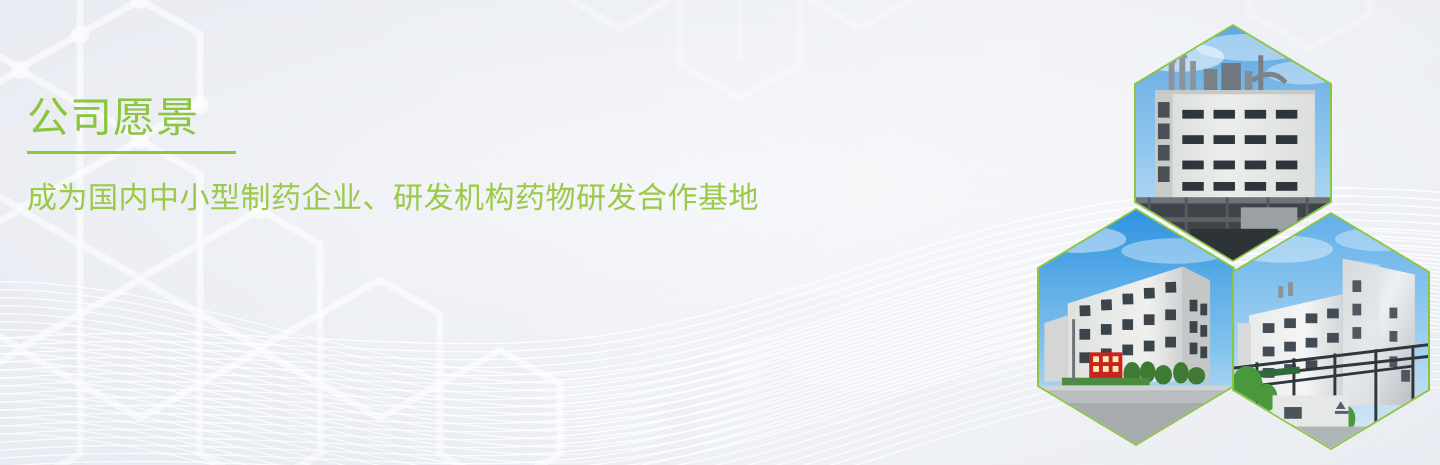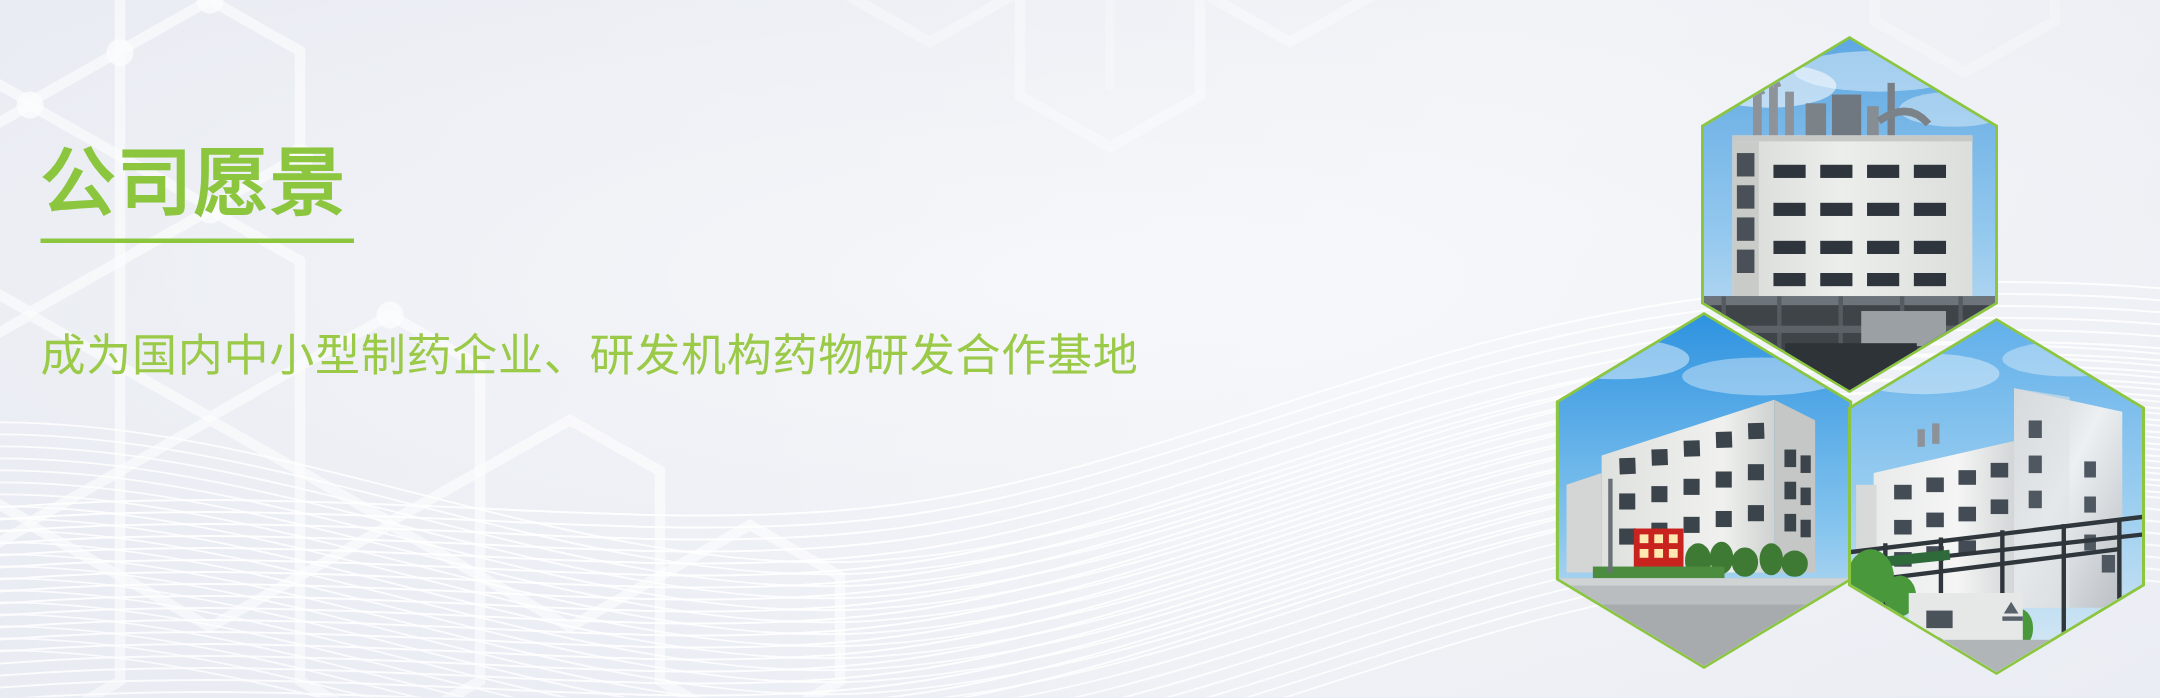--- a/index.html
+++ b/index.html
@@ -32,22 +32,22 @@
   .content {
     position:absolute;
     left:27px;
     top:96px;
     width:1010px;
     z-index:4;
   }
 
   .vision-title {
     font-family:"DejaVu Sans","Liberation Sans",sans-serif;
-    font-size:50px;
-    font-weight:bold;
+    font-size:42px;
+    font-weight:normal;
     line-height:1.06;
     color:#8cc63f;
     letter-spacing:1px;
     white-space:nowrap;
   }
 
   .title-rule {
     width:209px;
     height:3px;
     background:#8cc63f;
@@ -57,21 +57,21 @@
 
   .vision-line {
     font-family:"DejaVu Sans","Liberation Sans",sans-serif;
     font-size:30px;
     font-weight:500;
     line-height:1.34;
     color:#9aca47;
     letter-spacing:.5px;
     white-space:nowrap;
   }
-  .vision-line.second { margin-top:56px; }
+  .vision-line.second { margin-top:24px; }
 
   
   .hex {
     position:absolute;
     z-index:5;
     clip-path:polygon(50% 0%, 100% 25%, 100% 75%, 50% 100%, 0% 75%, 0% 25%);
     background:#8cc63f;
     filter:drop-shadow(0 2px 8px rgba(120,135,160,.30));
   }
   .hex-inner {

